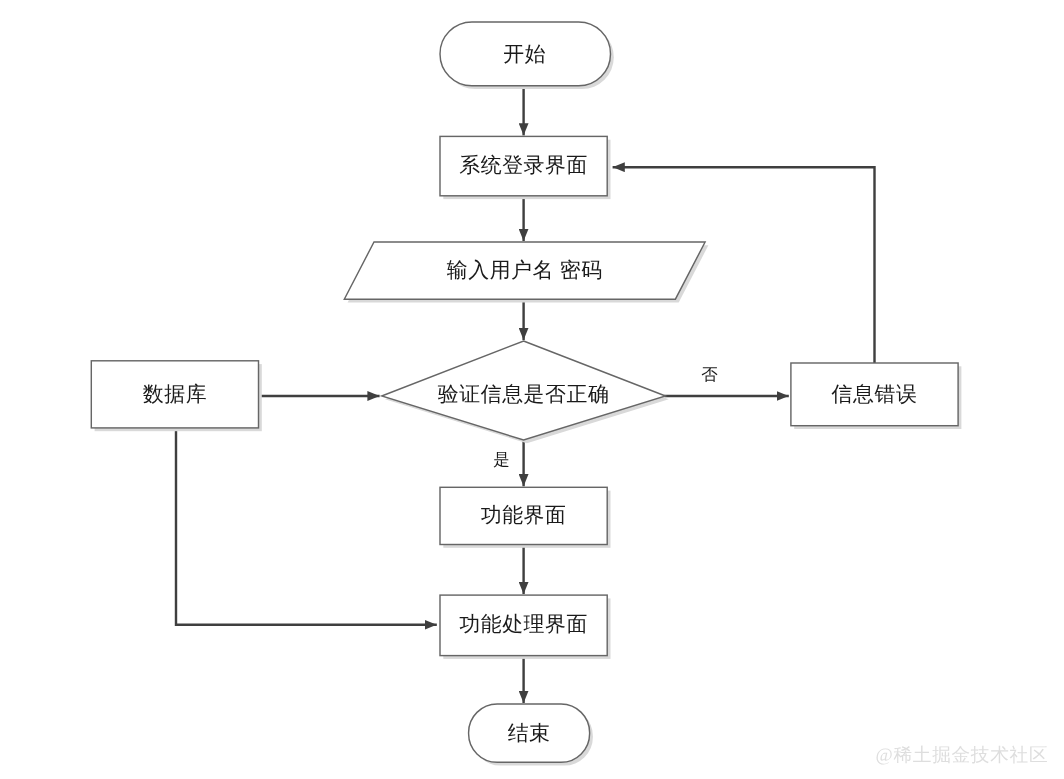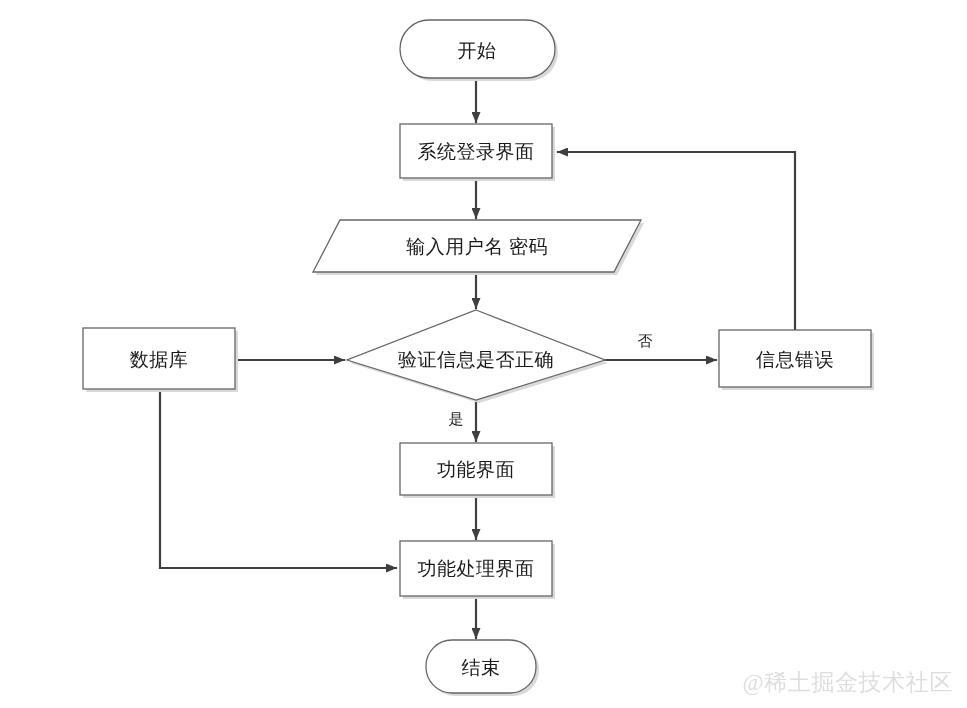--- a/index.html
+++ b/index.html
@@ -44,21 +44,21 @@
     font-size: 15px;
     fill: #1a1a1a;
     text-anchor: middle;
     dominant-baseline: central;
   }
   .watermark {
     position: absolute;
     right: 14px;
     bottom: 10px;
     font-family: "Liberation Serif", "DejaVu Serif", serif;
-    font-size: 23px;
+    font-size: 17px;
     color: #dedede;
     letter-spacing: 0.6px;
     user-select: none;
     white-space: nowrap;
   }
 </style>
 </head>
 <body>
 
 <div id="canvas">

